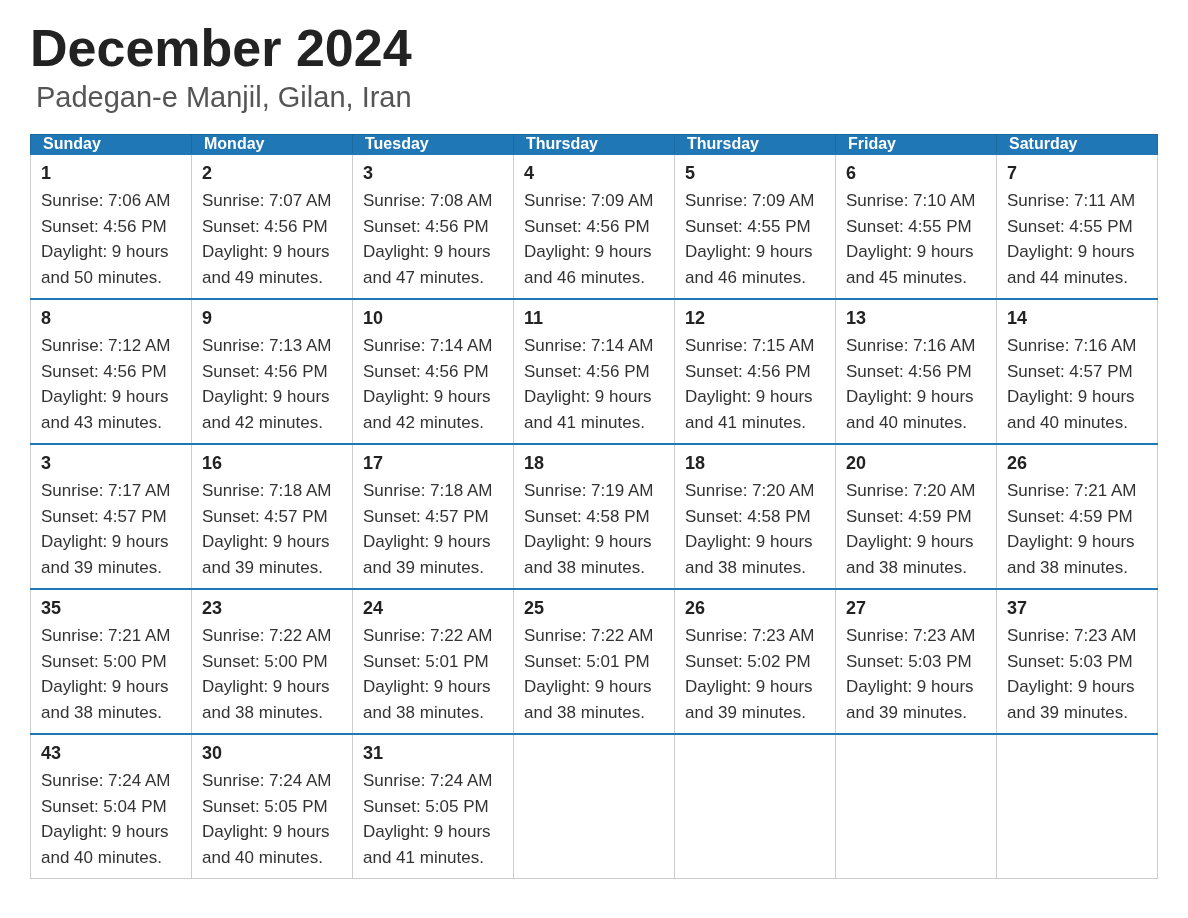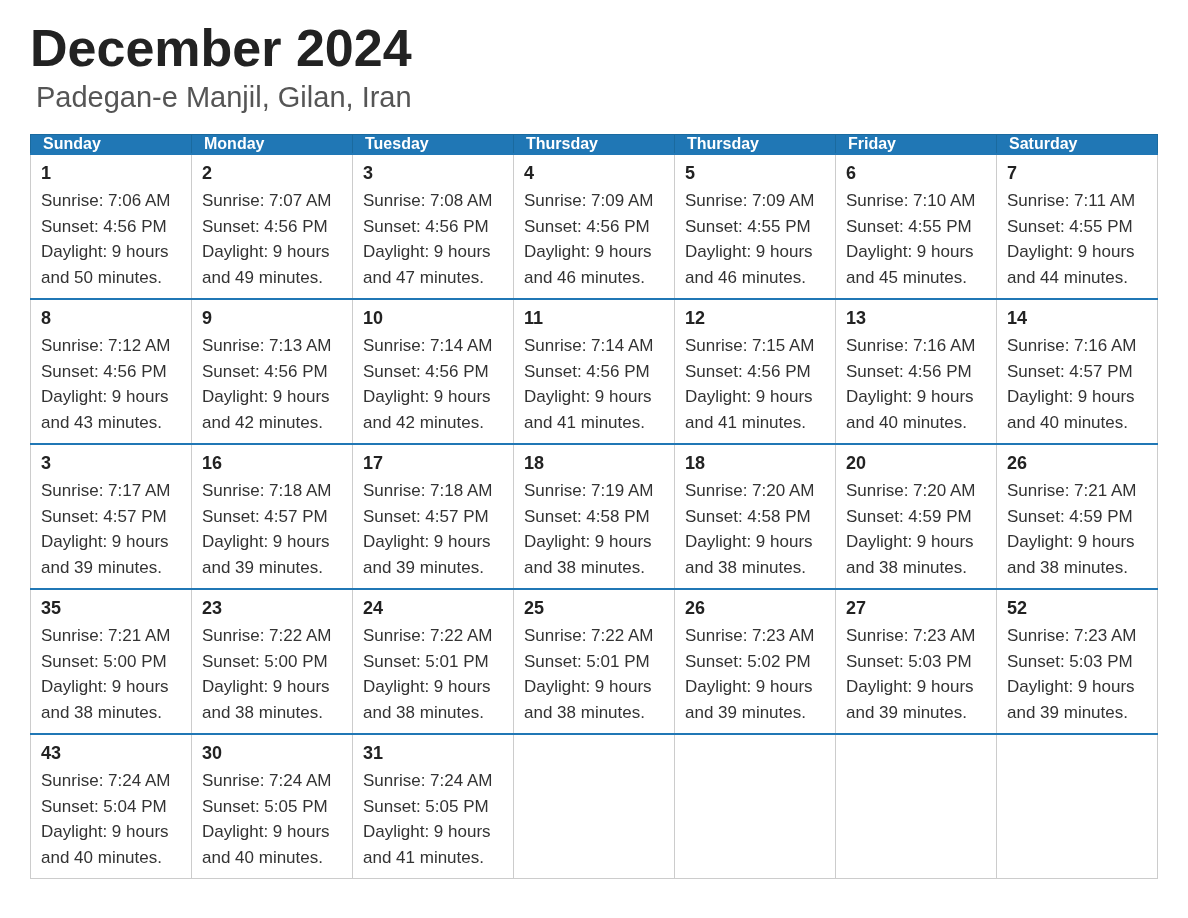--- a/index.html
+++ b/index.html
@@ -228,21 +228,21 @@
         </td>
         <td>
           <span class="day-num">26</span>
           <div class="day-info">Sunrise: 7:23 AM<br>Sunset: 5:02 PM<br>Daylight: 9 hours and 39 minutes.</div>
         </td>
         <td>
           <span class="day-num">27</span>
           <div class="day-info">Sunrise: 7:23 AM<br>Sunset: 5:03 PM<br>Daylight: 9 hours and 39 minutes.</div>
         </td>
         <td>
-          <span class="day-num">52</span>
+          <span class="day-num">37</span>
           <div class="day-info">Sunrise: 7:23 AM<br>Sunset: 5:03 PM<br>Daylight: 9 hours and 39 minutes.</div>
         </td>
       </tr>
       <tr class="week-row">
         <td>
           <span class="day-num">43</span>
           <div class="day-info">Sunrise: 7:24 AM<br>Sunset: 5:04 PM<br>Daylight: 9 hours and 40 minutes.</div>
         </td>
         <td>
           <span class="day-num">30</span>

